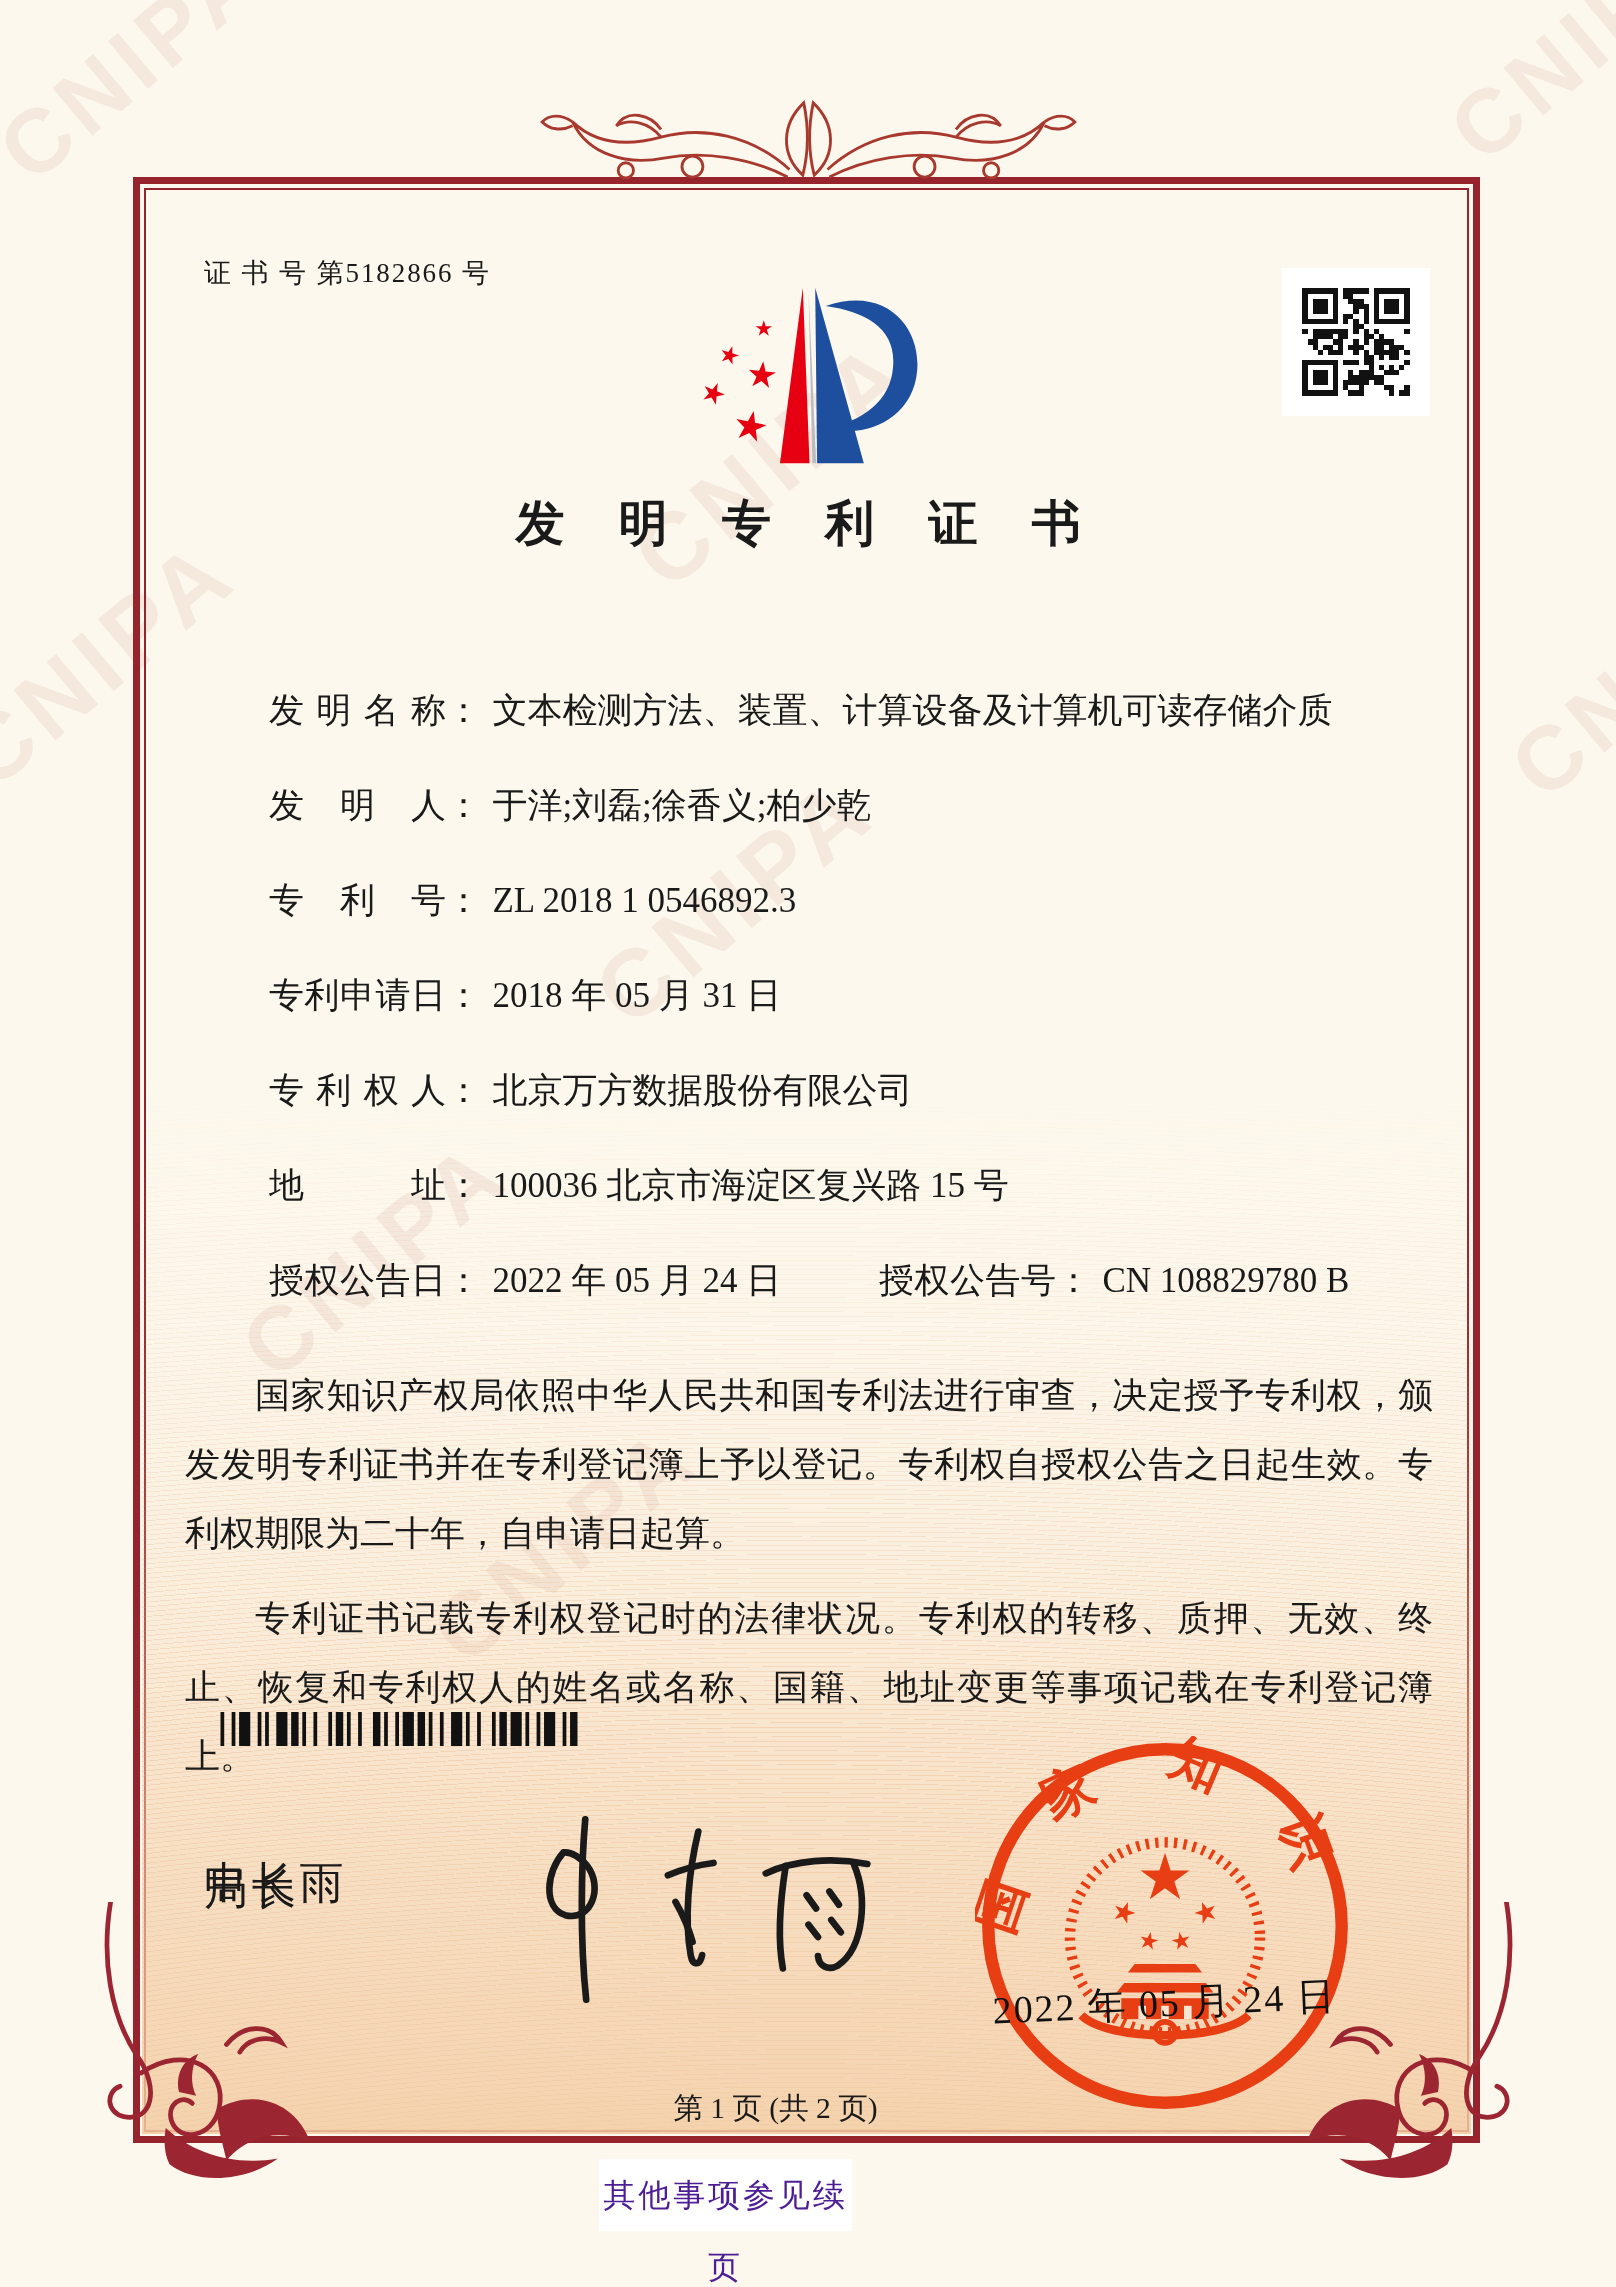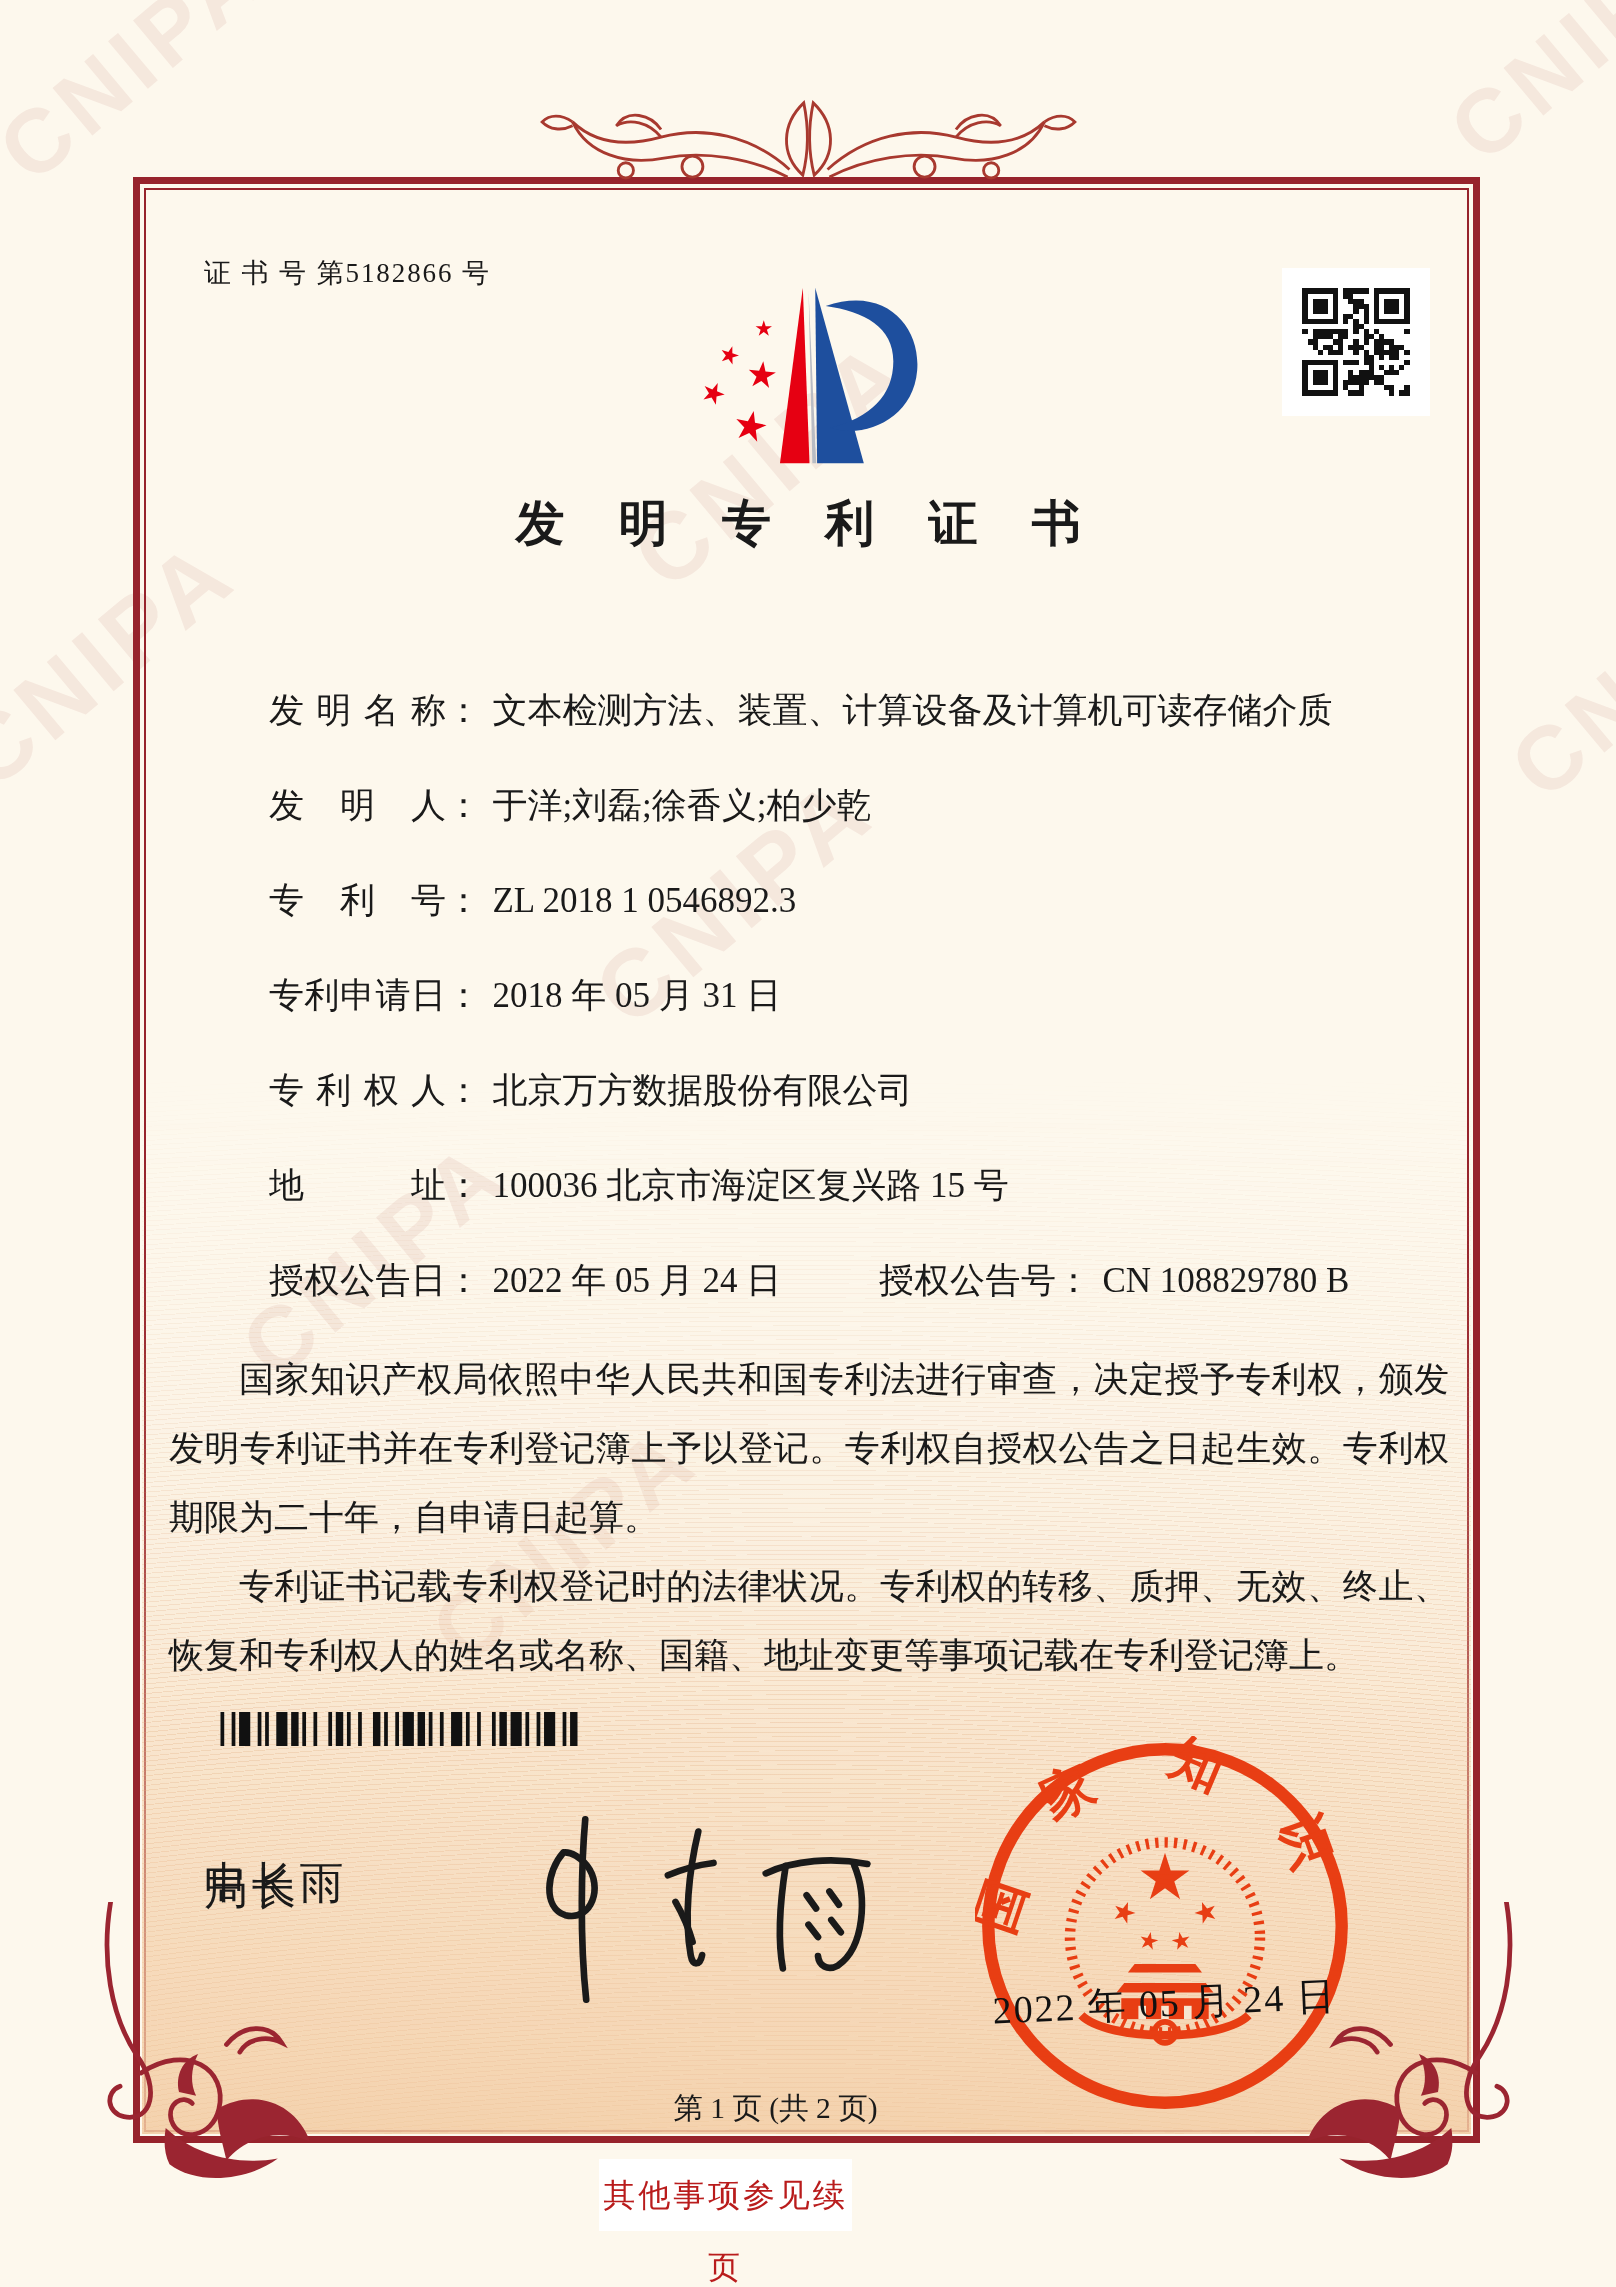--- a/index.html
+++ b/index.html
@@ -26,27 +26,27 @@
   .cert-no{position:absolute;left:204px;top:255px;font-size:27px;letter-spacing:1.9px;}
   .title{position:absolute;left:0;right:0;top:491px;text-align:center;font-size:49px;font-weight:bold;
          letter-spacing:21px;}
   .f-row{position:absolute;left:222px;font-size:35px;white-space:nowrap;margin-left:47px;}
   .flabel{display:inline-block;width:177px;text-align:justify;text-align-last:justify;vertical-align:bottom;}
   .fcolon{display:inline-block;}
   .fvalue{margin-left:11.4px;}
   .f-group-b{position:absolute;left:610px;top:0;white-space:nowrap;}
   .body-text{position:absolute;left:169px;width:1280px;top:1345px;font-size:35px;line-height:69px;
              text-align:justify;}
-  .body-text p{margin:0;text-indent:2em;}
+  .body-text p{margin:16px;text-indent:2em;}
   .officer{position:absolute;left:204px;font-size:44px;letter-spacing:3.8px;}
   .seal-date{position:absolute;left:965px;top:1978px;width:399px;text-align:center;font-size:38px;
              color:#111;letter-spacing:1.9px;transform:rotate(-2.5deg);font-weight:500;}
   .page-info{position:absolute;left:547px;top:2089px;width:457px;text-align:center;font-size:29.5px;}
   .cont-note{position:absolute;left:599px;top:2159px;width:253px;height:72px;background:#ffffff;
-             text-align:center;line-height:72px;font-size:32px;letter-spacing:2.9px;color:#b91c1c;}
+             text-align:center;line-height:72px;font-size:32px;letter-spacing:2.9px;color:#4c1d95;}
   .qr-box{position:absolute;left:1282px;top:268px;width:148px;height:148px;background:#fff;}
   .barcode{position:absolute;left:219px;top:1712px;}
   .signature{position:absolute;left:495px;top:1805px;}
   .seal{position:absolute;left:975px;top:1736px;}
   .logo{position:absolute;left:699px;top:283px;}
 </style>
 </head>
 <body>
 
 <div class="page">

